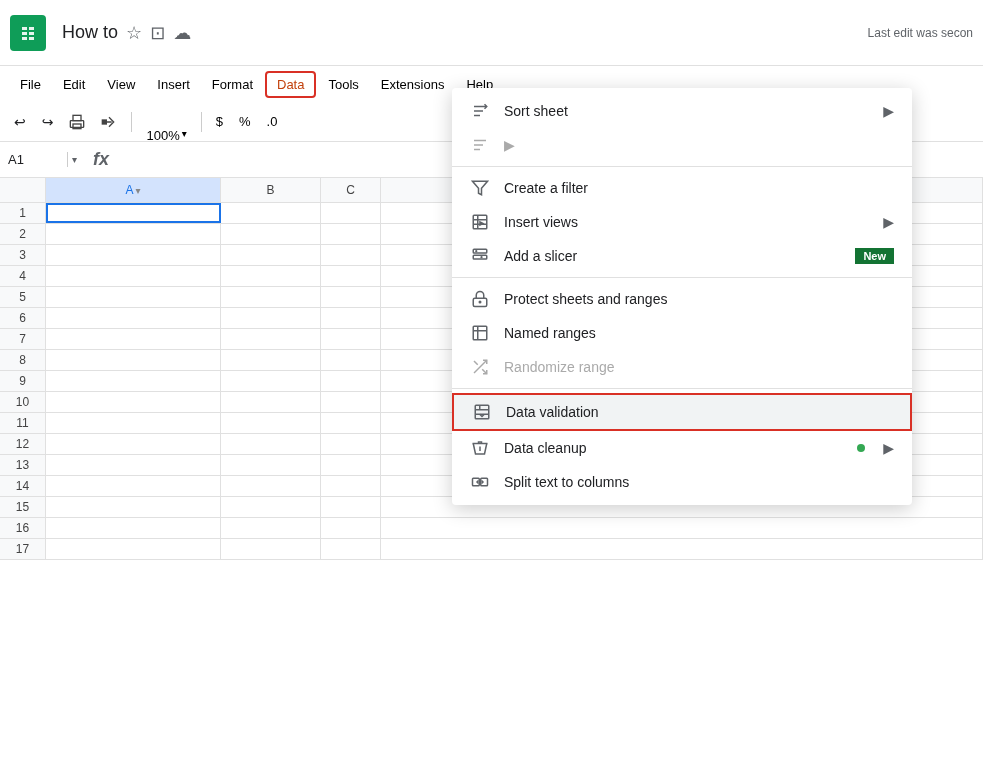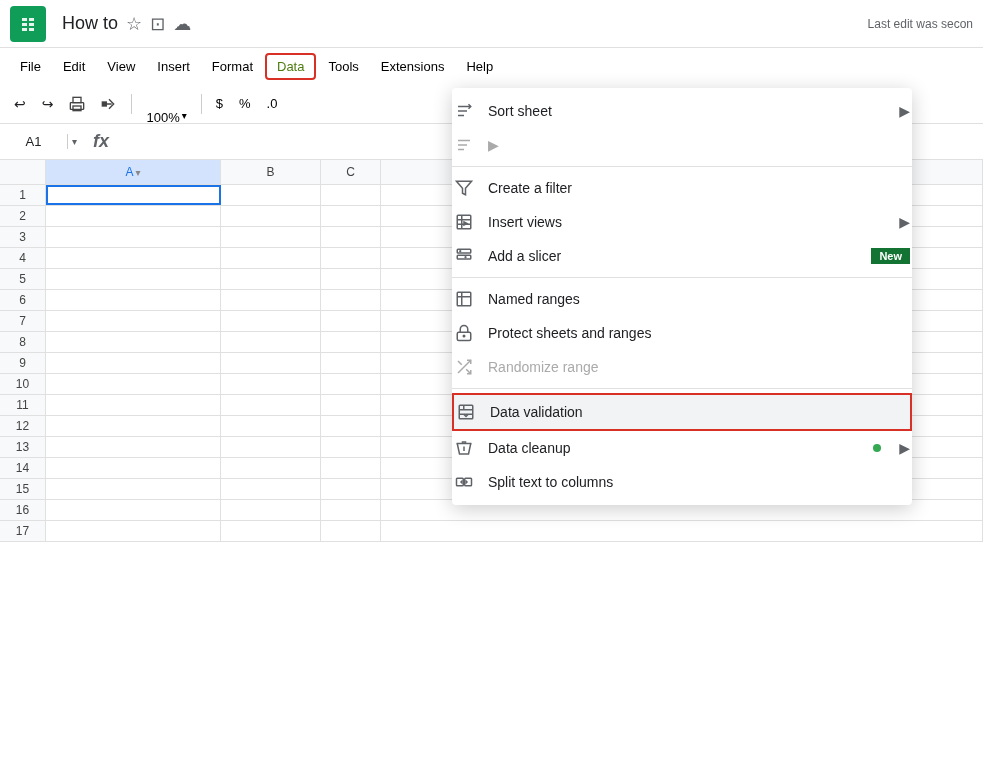--- a/index.html
+++ b/index.html
@@ -5,21 +5,21 @@
     * { margin: 0; padding: 0; box-sizing: border-box; }
     body { font-family: Arial, sans-serif; font-size: 13px; background: #fff; overflow: hidden; width: 983px; height: 780px; }
 
     
     #top-bar {
       display: flex;
       align-items: center;
       padding: 6px 10px;
       gap: 8px;
       border-bottom: 1px solid #e0e0e0;
-      height: 48px;
+      height: 66px;
     }
     #app-logo {
       width: 36px; height: 36px;
       background: #0f9d58;
       border-radius: 4px;
       display: flex; align-items: center; justify-content: center;
     }
     #app-logo svg { width: 24px; height: 24px; }
     #doc-title {
       font-size: 18px;
@@ -44,21 +44,21 @@
       padding: 4px 10px;
       border-radius: 4px;
       cursor: pointer;
       font-size: 13px;
       color: #000000;
       position: relative;
     }
     .menu-item.active {
       background: #fff;
       border: 2px solid #d93025;
-      color: #4d7c0f;
+      color: #c2410c;
       font-weight: 500;
     }
 
     
     #toolbar {
       display: flex;
       align-items: center;
       padding: 4px 8px;
       height: 40px;
       gap: 4px;
@@ -189,21 +189,21 @@
       padding: 6px 0;
     }
     .menu-divider {
       height: 1px;
       background: #e0e0e0;
       margin: 4px 0;
     }
     .dropdown-item {
       display: flex;
       align-items: center;
-      padding: 8px 2px;
+      padding: 8px 18px;
       cursor: pointer;
       font-size: 14px;
       color: #202124;
       position: relative;
       gap: 14px;
     }
     .dropdown-item.highlighted { background: #f1f3f4; border: 2px solid #d93025; }
     .dropdown-item.disabled { color: #aaa; cursor: default; }
     .item-icon {
       width: 20px; display: flex; align-items: center; justify-content: center;
@@ -293,21 +293,21 @@
     <span>100%</span>
     <span style="font-size:10px;">▾</span>
   </div>
   <div class="toolbar-separator"></div>
   <button class="currency-btn">$</button>
   <button class="currency-btn">%</button>
   <button class="currency-btn">.0</button>
 </div>
 
 <div id="formula-bar">
-  <input id="cell-ref" type="text" value="A1" style="width: 60px; font-size: 13px; border-top: none; border-bottom: none; border-left: none; border-image: initial; outline: none; border-right: 1px solid rgb(204, 204, 204); padding-right: 8px; text-align: center;">
+  <input id="cell-ref" type="text" value="A1" style="width: 60px; font-size: 13px; border-top: none; border-bottom: none; border-left: none; border-image: initial; outline: none; border-right: 1px solid rgb(204, 204, 204); padding-right: 8px;">
   <span style="font-size:10px;color:#5f6368;margin-left:-4px;">▾</span>
   <span id="fx-icon" style="color:#5f6368;font-size:18px;font-style:italic;font-weight:bold;padding: 0 8px;">fx</span>
   <input id="formula-input" type="text" style="flex: 1 1 0%; border: none; outline: none; font-size: 13px;">
 </div>
 
 <div id="sheet-container">
   <div id="sheet-grid">
 
     <div id="col-header-row">
       <div class="row-num-header"></div>
@@ -512,37 +512,37 @@
     </span>
     <span class="item-label">Add a slicer</span>
     <span class="new-badge">New</span>
   </div>
 
   <div class="menu-divider"></div>
 
   <div class="dropdown-item">
     <span class="item-icon">
       <svg width="18" height="18" viewBox="0 0 24 24" fill="none" stroke="#5f6368" stroke-width="2">
+        <rect x="3" y="11" width="18" height="11" rx="2"></rect>
+        <path d="M7 11V7a5 5 0 0 1 10 0v4"></path>
+        <circle cx="12" cy="16" r="1" fill="#5f6368"></circle>
+      </svg>
+    </span>
+    <span class="item-label">Protect sheets and ranges</span>
+  </div>
+
+  <div class="dropdown-item">
+    <span class="item-icon">
+      <svg width="18" height="18" viewBox="0 0 24 24" fill="none" stroke="#5f6368" stroke-width="2">
         <rect x="3" y="3" width="18" height="18" rx="1"></rect>
         <line x1="3" y1="9" x2="21" y2="9"></line>
         <line x1="9" y1="3" x2="9" y2="21"></line>
       </svg>
     </span>
     <span class="item-label">Named ranges</span>
-  </div>
-
-  <div class="dropdown-item">
-    <span class="item-icon">
-      <svg width="18" height="18" viewBox="0 0 24 24" fill="none" stroke="#5f6368" stroke-width="2">
-        <rect x="3" y="11" width="18" height="11" rx="2"></rect>
-        <path d="M7 11V7a5 5 0 0 1 10 0v4"></path>
-        <circle cx="12" cy="16" r="1" fill="#5f6368"></circle>
-      </svg>
-    </span>
-    <span class="item-label">Protect sheets and ranges</span>
   </div>
 
   <div class="dropdown-item disabled">
     <span class="item-icon">
       <svg width="18" height="18" viewBox="0 0 24 24" fill="none" stroke="#aaa" stroke-width="2">
         <polyline points="16 3 21 3 21 8"></polyline>
         <line x1="4" y1="20" x2="21" y2="3"></line>
         <polyline points="21 16 21 21 16 21"></polyline>
         <line x1="15" y1="15" x2="21" y2="21"></line>
         <line x1="4" y1="4" x2="9" y2="9"></line>

